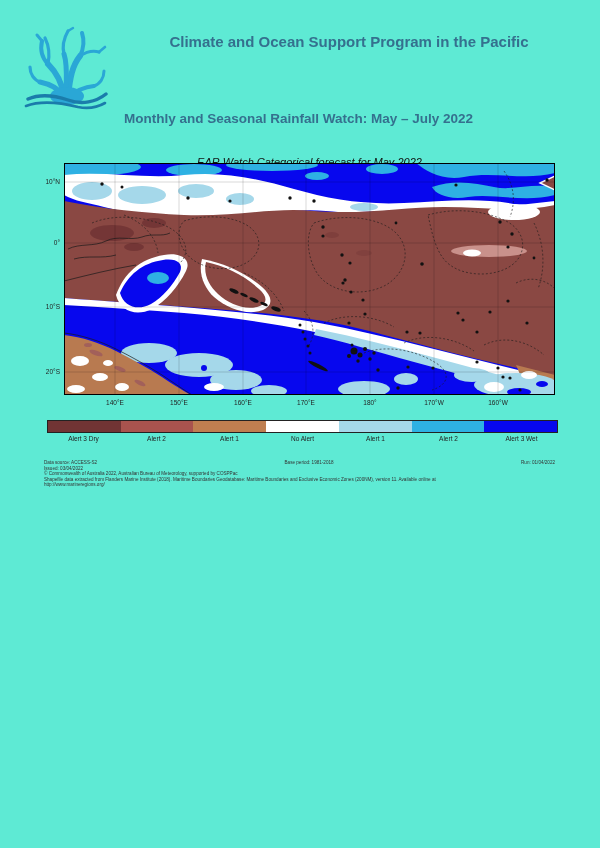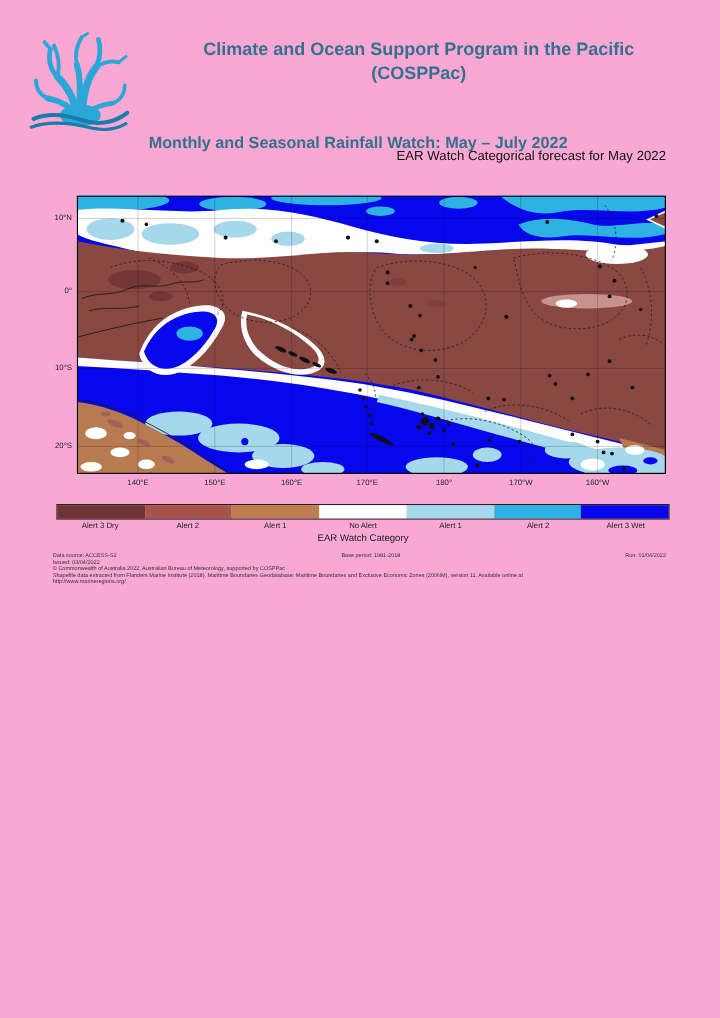--- a/index.html
+++ b/index.html
@@ -1,23 +1,23 @@
 <!DOCTYPE html>
 <html style="--heading: #35708e; --text: #1a1a1a; --logo-coral: #2aa7d6; --logo-wave: #1a7cab; --a3dry: #713434; --a2dry: #8a4843; --a1dry: #b87a50; --noalert: #ffffff; --a1wet: #a5d8ea; --a2wet: #2eb1e3; --a3wet: #0707ee;"><head>
 <meta charset="utf-8">
 <style>
   html,body{margin:0;padding:0;background:#fff;}
-  .page{position:relative;width:600px;height:848px;background:#f9a8d4;overflow:hidden;
+  .page{position:relative;width:600px;height:848px;background:#5eead4;overflow:hidden;
         font-family:"Liberation Sans",sans-serif;color:var(--text);}
   .abs{position:absolute;}
   .title{left:110px;top:32px;width:478px;text-align:center;color:var(--heading);
          font-weight:bold;font-size:15px;line-height:20px;}
   .subtitle{left:0;top:111px;width:597px;text-align:center;color:var(--heading);
             font-weight:bold;font-size:13.5px;}
-  .fig-title{left:64px;top:124px;width:491px;text-align:right;font-size:11px;color:#111;}
+  .fig-title{left:64px;top:156px;width:491px;text-align:center;font-size:11px;color:#111;font-style:italic;}
   .map-wrap{left:64px;top:163px;width:491px;height:232px;}
   .ytick{left:18px;width:42px;text-align:right;font-size:6.5px;color:#222;line-height:7px;}
   .xtick{top:399px;font-size:6.5px;color:#222;transform:translateX(-50%);}
   .legend-bar{left:47px;top:420px;width:511px;height:13px;display:flex;
               border:1px solid #222;box-sizing:border-box;}
   .legend-bar>div{flex:1;height:100%;}
   .legend-labels{left:47px;top:435px;width:511px;display:flex;font-size:6.5px;color:#222;}
   .legend-labels>div{flex:1;text-align:center;}
   .legend-axis{left:47px;top:444px;width:511px;text-align:center;font-size:8px;color:#222;}
   .notes-row{left:44px;top:460px;width:511px;display:flex;font-size:4.6px;
@@ -60,21 +60,20 @@
     </g>
     <ellipse cx="45" cy="70" rx="17" ry="9" fill="var(--logo-coral)"></ellipse>
     <g stroke="var(--logo-wave)" fill="none" stroke-linecap="round">
       <path d="M6,73 C20,67 34,70 46,74 C60,79 74,76 84,68" stroke-width="3.4"></path>
       <path d="M4,80 C20,74 40,77 56,81 C66,83 76,81 83,77" stroke-width="2.6"></path>
     </g>
   </svg>
 
   <div class="abs title">
     <div>Climate and Ocean Support Program in the Pacific</div>
-    <div>(COSPPac)</div>
   </div>
   <div class="abs subtitle">Monthly and Seasonal Rainfall Watch: May – July 2022</div>
 
   <div class="abs fig-title">EAR Watch Categorical forecast for May 2022</div>
 
   <svg class="abs map-wrap" viewBox="0 0 491 232" preserveAspectRatio="none">
     <rect x="0" y="0" width="491" height="232" class="f-a3w"></rect>
 
     <g class="f-a2w">
       <ellipse cx="35" cy="4" rx="42" ry="8"></ellipse>
@@ -294,21 +293,20 @@
   </div>
   <div class="abs legend-labels">
     <div>Alert 3 Dry</div>
     <div>Alert 2</div>
     <div>Alert 1</div>
     <div>No Alert</div>
     <div>Alert 1</div>
     <div>Alert 2</div>
     <div>Alert 3 Wet</div>
   </div>
-  <div class="abs legend-axis">EAR Watch Category</div>
 
   <div class="abs notes-row">
     <div class="l">Data source: ACCESS-S2</div>
     <div class="c">Base period: 1981-2018</div>
     <div class="r">Run: 01/04/2022</div>
   </div>
   <div class="abs note" style="left:44px;top:465.5px">Issued: 03/04/2022</div>
   <div class="abs note" style="left:44px;top:471px;width:480px">© Commonwealth of Australia 2022, Australian Bureau of Meteorology, supported by COSPPac</div>
   <div class="abs note" style="left:44px;top:476.5px;width:430px">Shapefile data extracted from Flanders Marine Institute (2018). Maritime Boundaries Geodatabase: Maritime Boundaries and Exclusive Economic Zones (200NM), version 11. Available online at http://www.marineregions.org/</div>
 

